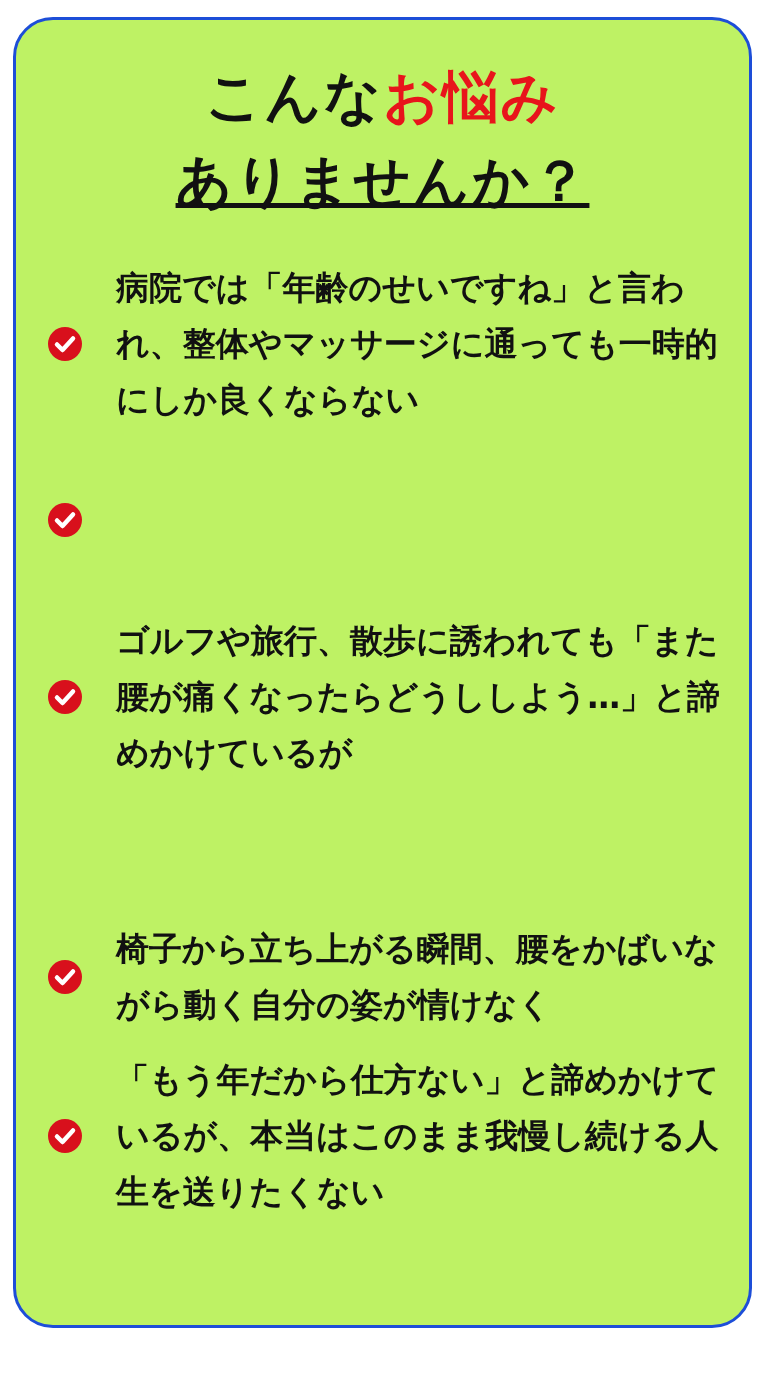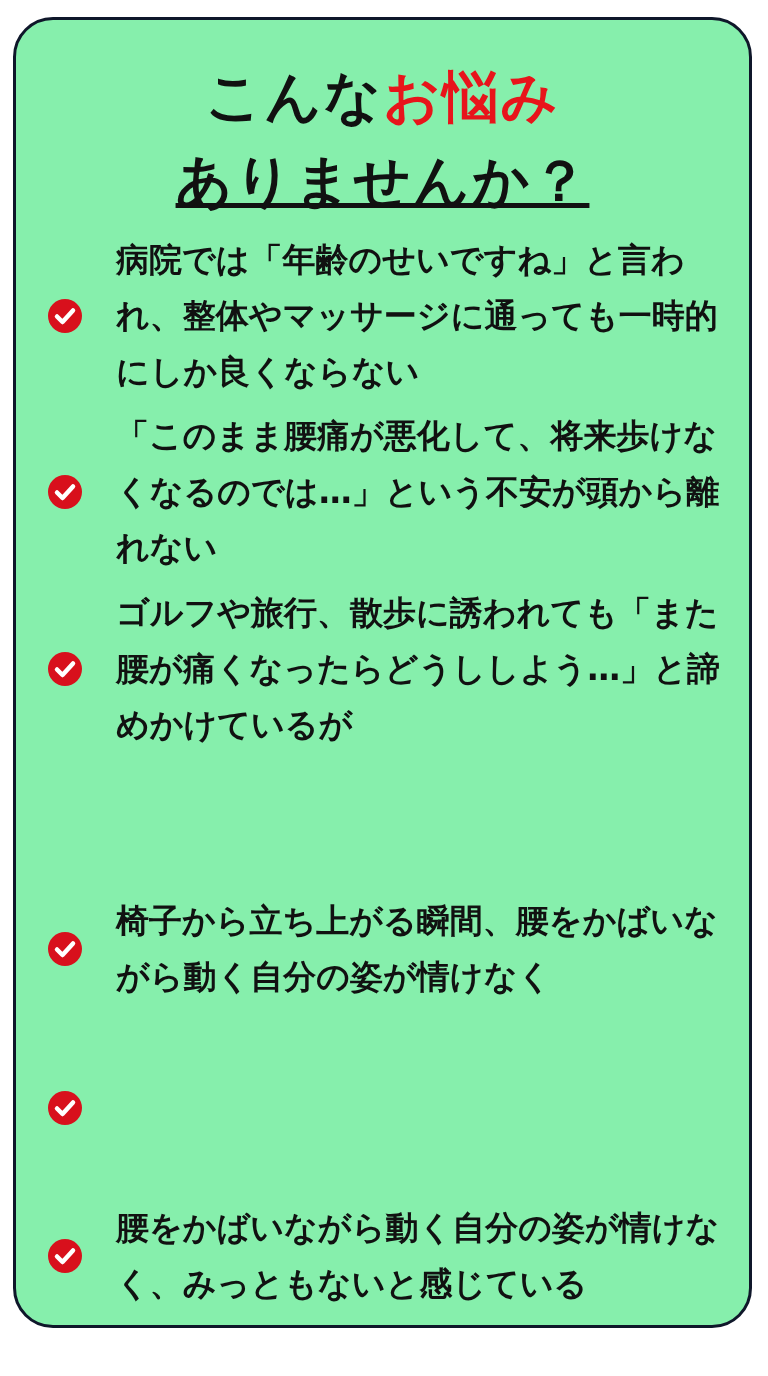--- a/index.html
+++ b/index.html
@@ -2,31 +2,31 @@
 <html><head>
   <meta charset="utf-8">
   <style>
     html, body { margin: 0; padding: 0; }
     body {
       width: 768px; height: 1376px; background: #ffffff; position: relative; overflow: hidden;
       font-family: "DejaVu Serif", "Liberation Serif", serif;
     }
     .card {
       position: absolute; left: 13px; top: 17px; width: 739px; height: 1311px;
-      border: 3px solid #0f172a; border-radius: 40px; background: #86efac; box-sizing: border-box;
+      border: 3px solid #1d4ed8; border-radius: 40px; background: #bef264; box-sizing: border-box;
     }
     .title {
       position: absolute; left: 0; width: 100%; text-align: center;
       font-weight: bold; color: #111111; letter-spacing: 2px;
     }
     .title.l1 { top: 40px; font-size: 56px; line-height: 72px; }
     .title.l2 { top: 124px; font-size: 56px; line-height: 72px; text-decoration: underline; }
     .accent { color: #e8141b; }
     .item {
-      position: absolute; left: 0; width: 100%; display: flex; align-items: center;
+      position: absolute; left: 0; width: 100%; display: flex; align-items: center; margin-top: 28px;
     }
     .check {
       position: absolute; left: 32px; width: 34px; height: 34px;
     }
     .text {
       position: absolute; left: 100px; width: 615px;
       font-size: 33px; line-height: 56px; font-weight: bold; color: #111111;
       font-family: "DejaVu Sans", "Liberation Sans", sans-serif;
     }
   </style>
@@ -43,21 +43,20 @@
         <path d="M9 17.5 L14.5 23 L25 11.5" stroke="#fff" stroke-width="4.5" fill="none" stroke-linecap="round" stroke-linejoin="round"></path>
       </svg>
     <div class="text" style="top:0">病院では「年齢のせいですね」と言われ、整体やマッサージに通っても一時的にしか良くならない</div>
   </div>
 
   <div class="item" style="top:388px;height:168px">
     <svg class="check" style="top:67px" viewBox="0 0 34 34">
         <circle cx="17" cy="17" r="17" fill="#d8101c"></circle>
         <path d="M9 17.5 L14.5 23 L25 11.5" stroke="#fff" stroke-width="4.5" fill="none" stroke-linecap="round" stroke-linejoin="round"></path>
       </svg>
-    <div class="text" style="top:0">「このまま腰痛が悪化して、将来歩けなくなるのでは…」という不安が頭から離れない</div>
   </div>
 
   <div class="item" style="top:565px;height:168px">
     <svg class="check" style="top:67px" viewBox="0 0 34 34">
         <circle cx="17" cy="17" r="17" fill="#d8101c"></circle>
         <path d="M9 17.5 L14.5 23 L25 11.5" stroke="#fff" stroke-width="4.5" fill="none" stroke-linecap="round" stroke-linejoin="round"></path>
       </svg>
     <div class="text" style="top:0">ゴルフや旅行、散歩に誘われても「また腰が痛くなったらどうししよう…」と諦めかけているが</div>
   </div>
 
@@ -68,22 +67,16 @@
         <path d="M9 17.5 L14.5 23 L25 11.5" stroke="#fff" stroke-width="4.5" fill="none" stroke-linecap="round" stroke-linejoin="round"></path>
       </svg>
     <div class="text" style="top:0">椅子から立ち上がる瞬間、腰をかばいながら動く自分の姿が情けなく</div>
   </div>
 
   <div class="item" style="top:1004px;height:168px">
     <svg class="check" style="top:67px" viewBox="0 0 34 34">
         <circle cx="17" cy="17" r="17" fill="#d8101c"></circle>
         <path d="M9 17.5 L14.5 23 L25 11.5" stroke="#fff" stroke-width="4.5" fill="none" stroke-linecap="round" stroke-linejoin="round"></path>
       </svg>
+    <div class="text" style="top:0">「もう年だから仕方ない」と諦めかけているが、本当はこのまま我慢し続ける人生を送りたくない</div>
   </div>
 
-  <div class="item" style="top:1180px;height:112px">
-    <svg class="check" style="top:39px" viewBox="0 0 34 34">
-        <circle cx="17" cy="17" r="17" fill="#d8101c"></circle>
-        <path d="M9 17.5 L14.5 23 L25 11.5" stroke="#fff" stroke-width="4.5" fill="none" stroke-linecap="round" stroke-linejoin="round"></path>
-      </svg>
-    <div class="text" style="top:0">腰をかばいながら動く自分の姿が情けなく、みっともないと感じている</div>
-  </div>
 </div>
 
 </body></html>

